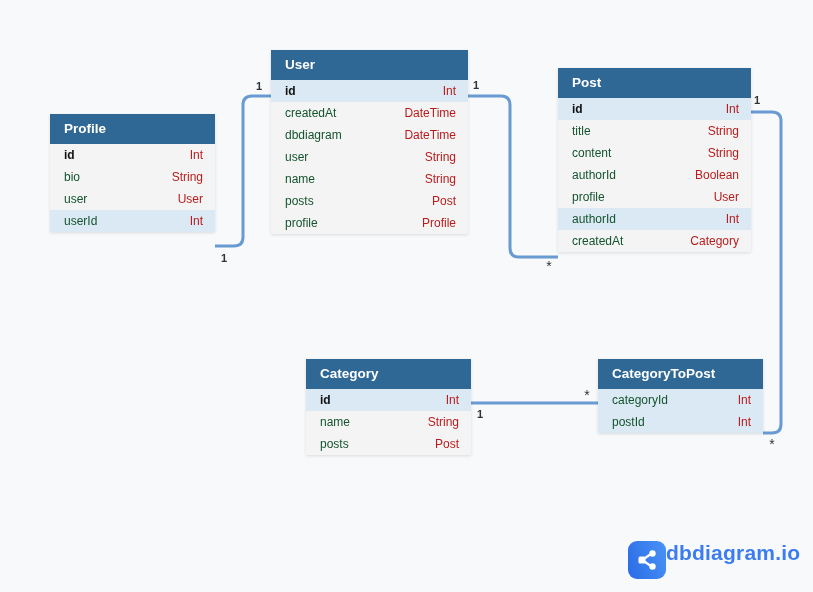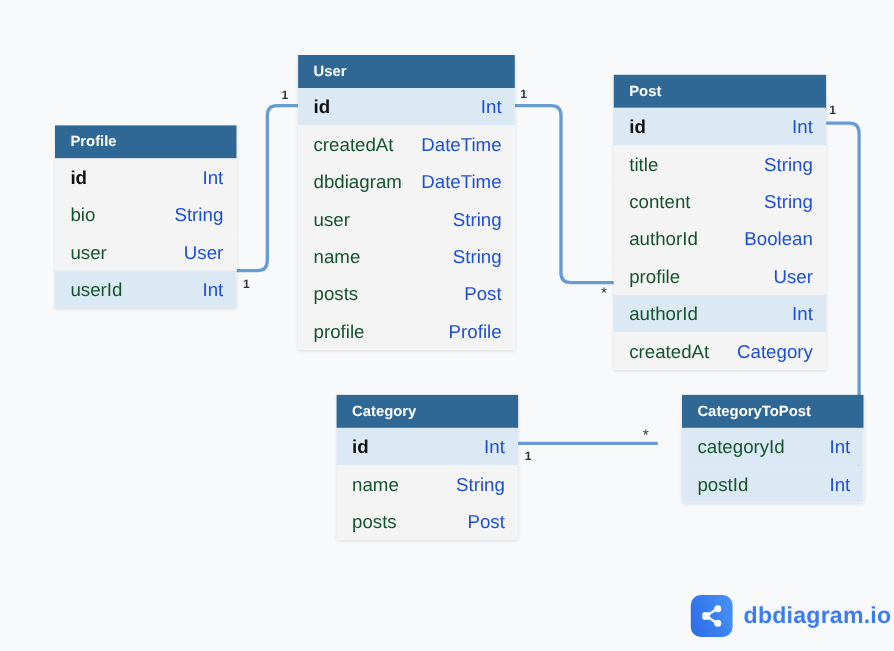--- a/index.html
+++ b/index.html
@@ -29,36 +29,36 @@
     height: 30px;
     line-height: 30px;
     padding: 0 0 0 14px;
     background: #2f6795;
     color: #ffffff;
     font-size: 13.5px;
     font-weight: 700;
     cursor: pointer;
   }
   .db-row {
-    height: 34px;
+    height: 22px;
     line-height: 29px;
     padding: 0 12px 0 14px;
     background: #f4f4f4;
     display: flex;
     justify-content: space-between;
     align-items: center;
-    font-size: 17px;
+    font-size: 12px;
     cursor: pointer;
   }
   .db-row.highlight {
     background: #dbe9f4;
   }
   .field-name { color: #14532d; }
   .field-name.bold { font-weight: 700; color: #111; }
-  .field-type { color: #1d4ed8; }
+  .field-type { color: #b91c1c; }
   .rel-line {
     fill: none;
     stroke: #689bd2;
     stroke-width: 3;
     stroke-linecap: butt;
   }
   .rel-label {
     font-family: "Liberation Sans", sans-serif;
     font-size: 11px;
     font-weight: 600;
@@ -66,22 +66,20 @@
   }
   .rel-label.many {
     font-size: 14px;
     font-weight: 400;
   }
   .logo {
     position: absolute;
     left: 628px;
     top: 541px;
     display: flex;
-    align-items: center;
-    gap: 10px;
     z-index: 3;
     cursor: pointer;
   }
   .logo-icon {
     width: 38px;
     height: 38px;
     border-radius: 9px;
     background: linear-gradient(250deg, #4a93f6 0%, #2a6be6 100%);
     display: flex;
     align-items: center;
@@ -202,21 +200,21 @@
         </div>
         <div class="db-row">
           <span class="field-name">name</span>
           <span class="field-type">String</span>
         </div>
         <div class="db-row">
           <span class="field-name">posts</span>
           <span class="field-type">Post</span>
         </div>
       </div>
-      <div class="db-table" style="left: 620px; top: 359px; width: 165px;">
+      <div class="db-table" style="left: 598px; top: 359px; width: 165px;">
         <div class="db-table-header">CategoryToPost</div>
         <div class="db-row highlight">
           <span class="field-name">categoryId</span>
           <span class="field-type">Int</span>
         </div>
         <div class="db-row highlight">
           <span class="field-name">postId</span>
           <span class="field-type">Int</span>
         </div>
       </div>

